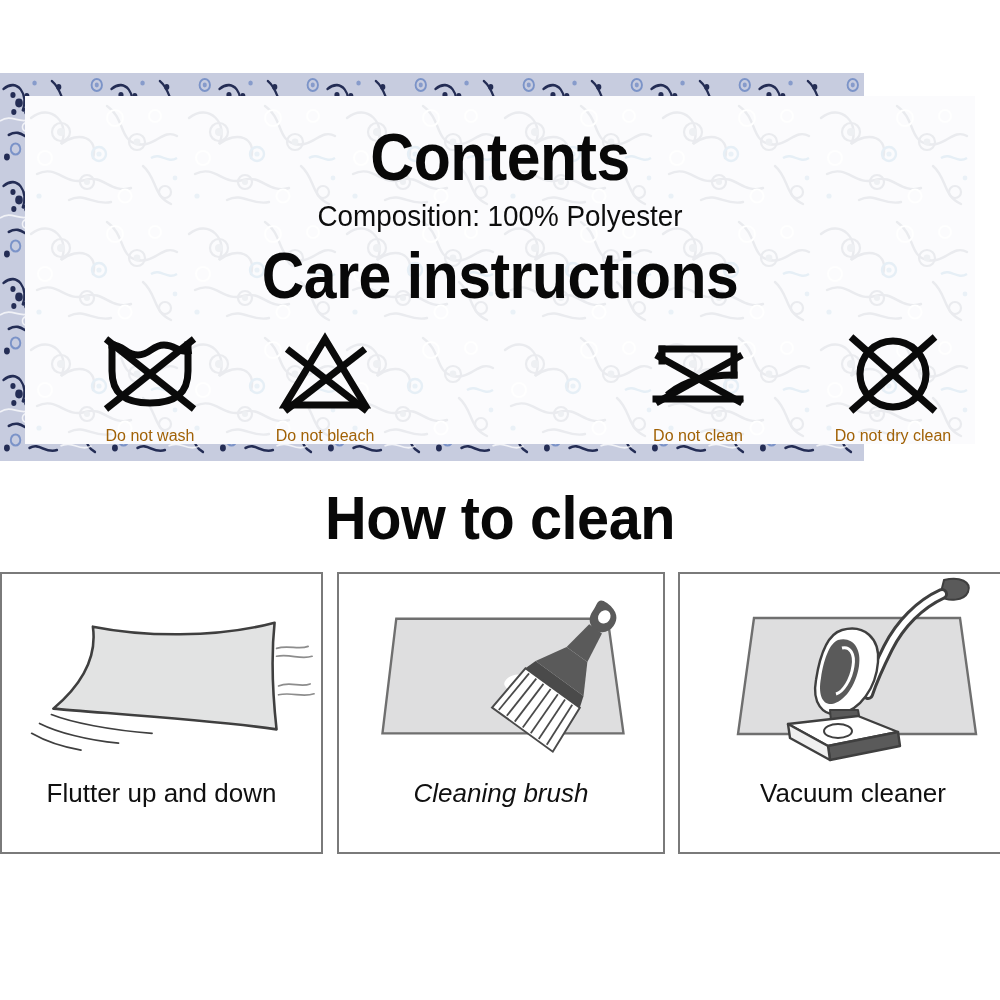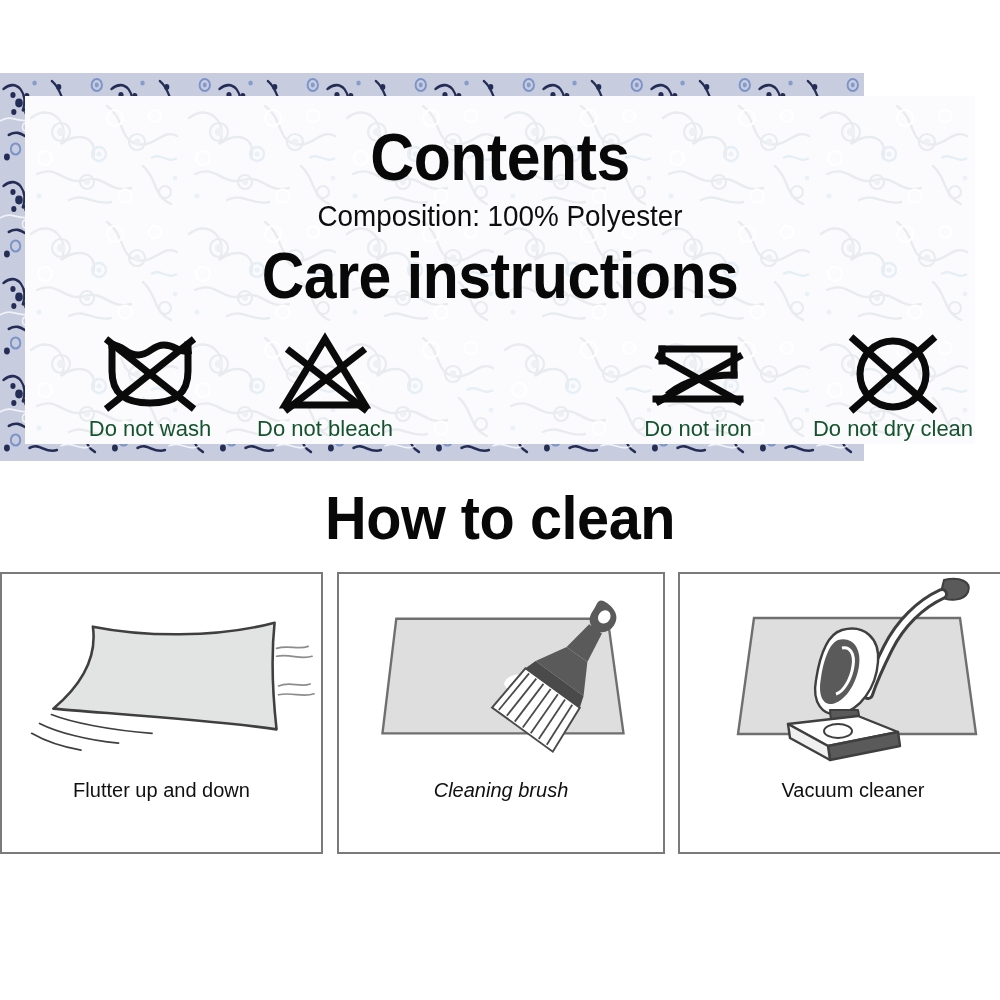--- a/index.html
+++ b/index.html
@@ -104,24 +104,24 @@
     text-align: center;
   }
   .care-symbol {
     height: 86px;
     display: flex;
     align-items: center;
     justify-content: center;
   }
   .care-symbol svg { display: block; }
   .care-label {
-    margin-top: 1px;
-    font-size: 22px;
+    margin-top: 11px;
+    font-size: 16px;
     font-weight: 400;
-    color: #14532d;
+    color: #a16207;
     white-space: nowrap;
     line-height: 1;
   }
 
   
   .hd-howto {
     position: absolute;
     left: 0; right: 0;
     top: 487px;
     text-align: center;
@@ -156,21 +156,21 @@
     width: 100%;
     height: 208px;
   }
   .panel-art svg { display: block; width: 100%; height: 100%; }
   .panel-caption {
     position: absolute;
     left: 0;
     right: 0;
     top: 206px;
     text-align: center;
-    font-size: 20px;
+    font-size: 26px;
     font-weight: 400;
     color: #101010;
     line-height: 1;
     white-space: nowrap;
   }
 </style>
 </head>
 <body>
 
 <div id="care-banner">
@@ -321,21 +321,21 @@
                 <path d="M88 44 C66 44, 42 48, 24 62"></path>
                 <path d="M10 68 L94 68"></path>
                 <path d="M16 18 L16 30"></path>
               </g>
               <g stroke="#0a0a0a" stroke-width="7" stroke-linecap="butt">
                 <line x1="10" y1="24" x2="96" y2="72"></line>
                 <line x1="96" y1="24" x2="10" y2="72"></line>
               </g>
             </svg>
           </div>
-          <div class="care-label">Do not iron</div>
+          <div class="care-label">Do not clean</div>
         </div>
 
         <div class="care-item" style="left:868px">
           <div class="care-symbol">
             <svg width="104" height="86" viewBox="0 0 104 86" aria-hidden="true">
               <circle cx="52" cy="43" r="33" fill="none" stroke="#0a0a0a" stroke-width="7"></circle>
               <g stroke="#0a0a0a" stroke-width="7" stroke-linecap="butt">
                 <line x1="10" y1="6" x2="94" y2="80"></line>
                 <line x1="94" y1="6" x2="10" y2="80"></line>
               </g>

